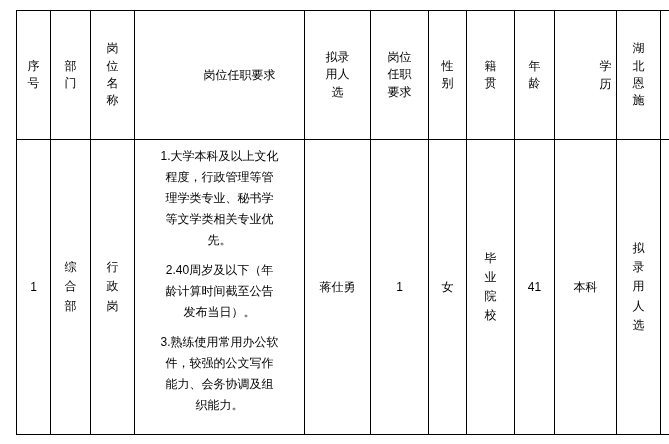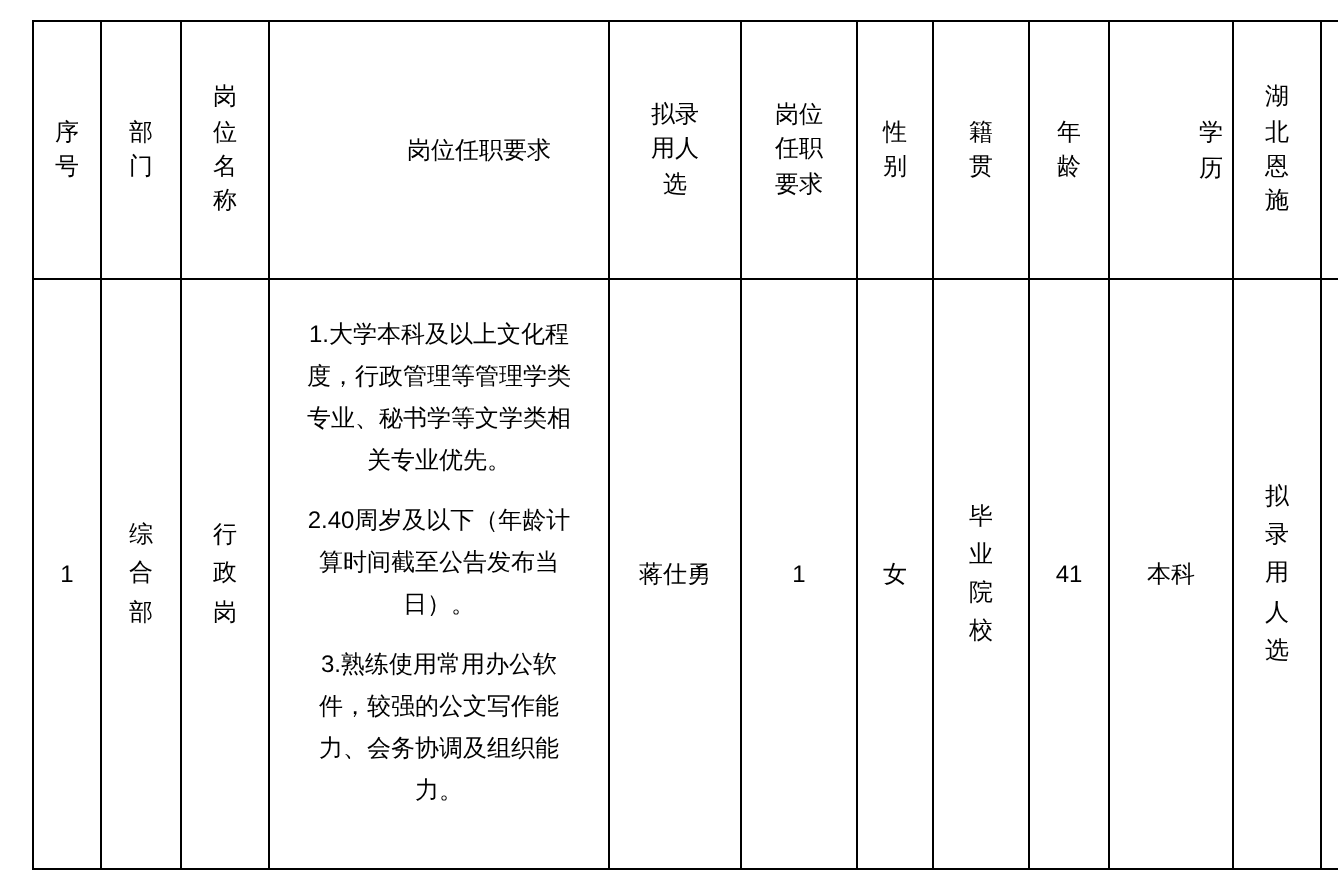--- a/index.html
+++ b/index.html
@@ -61,21 +61,21 @@
     margin-left: 40px;
   }
   
   .body-row td {
     height: 282px;
     font-size: 12px;
   }
   .req-cell {
     text-align: center;
     vertical-align: middle;
-    padding: 6px 15px !important;
+    padding: 6px 25px !important;
   }
   .req-cell p {
     margin: 0 0 9px 0;
     line-height: 1.75;
     font-size: 12px;
     text-indent: 0;
   }
   .req-cell p:last-child { margin-bottom: 12px; }
   .cell-vert {
     width: 1em;

